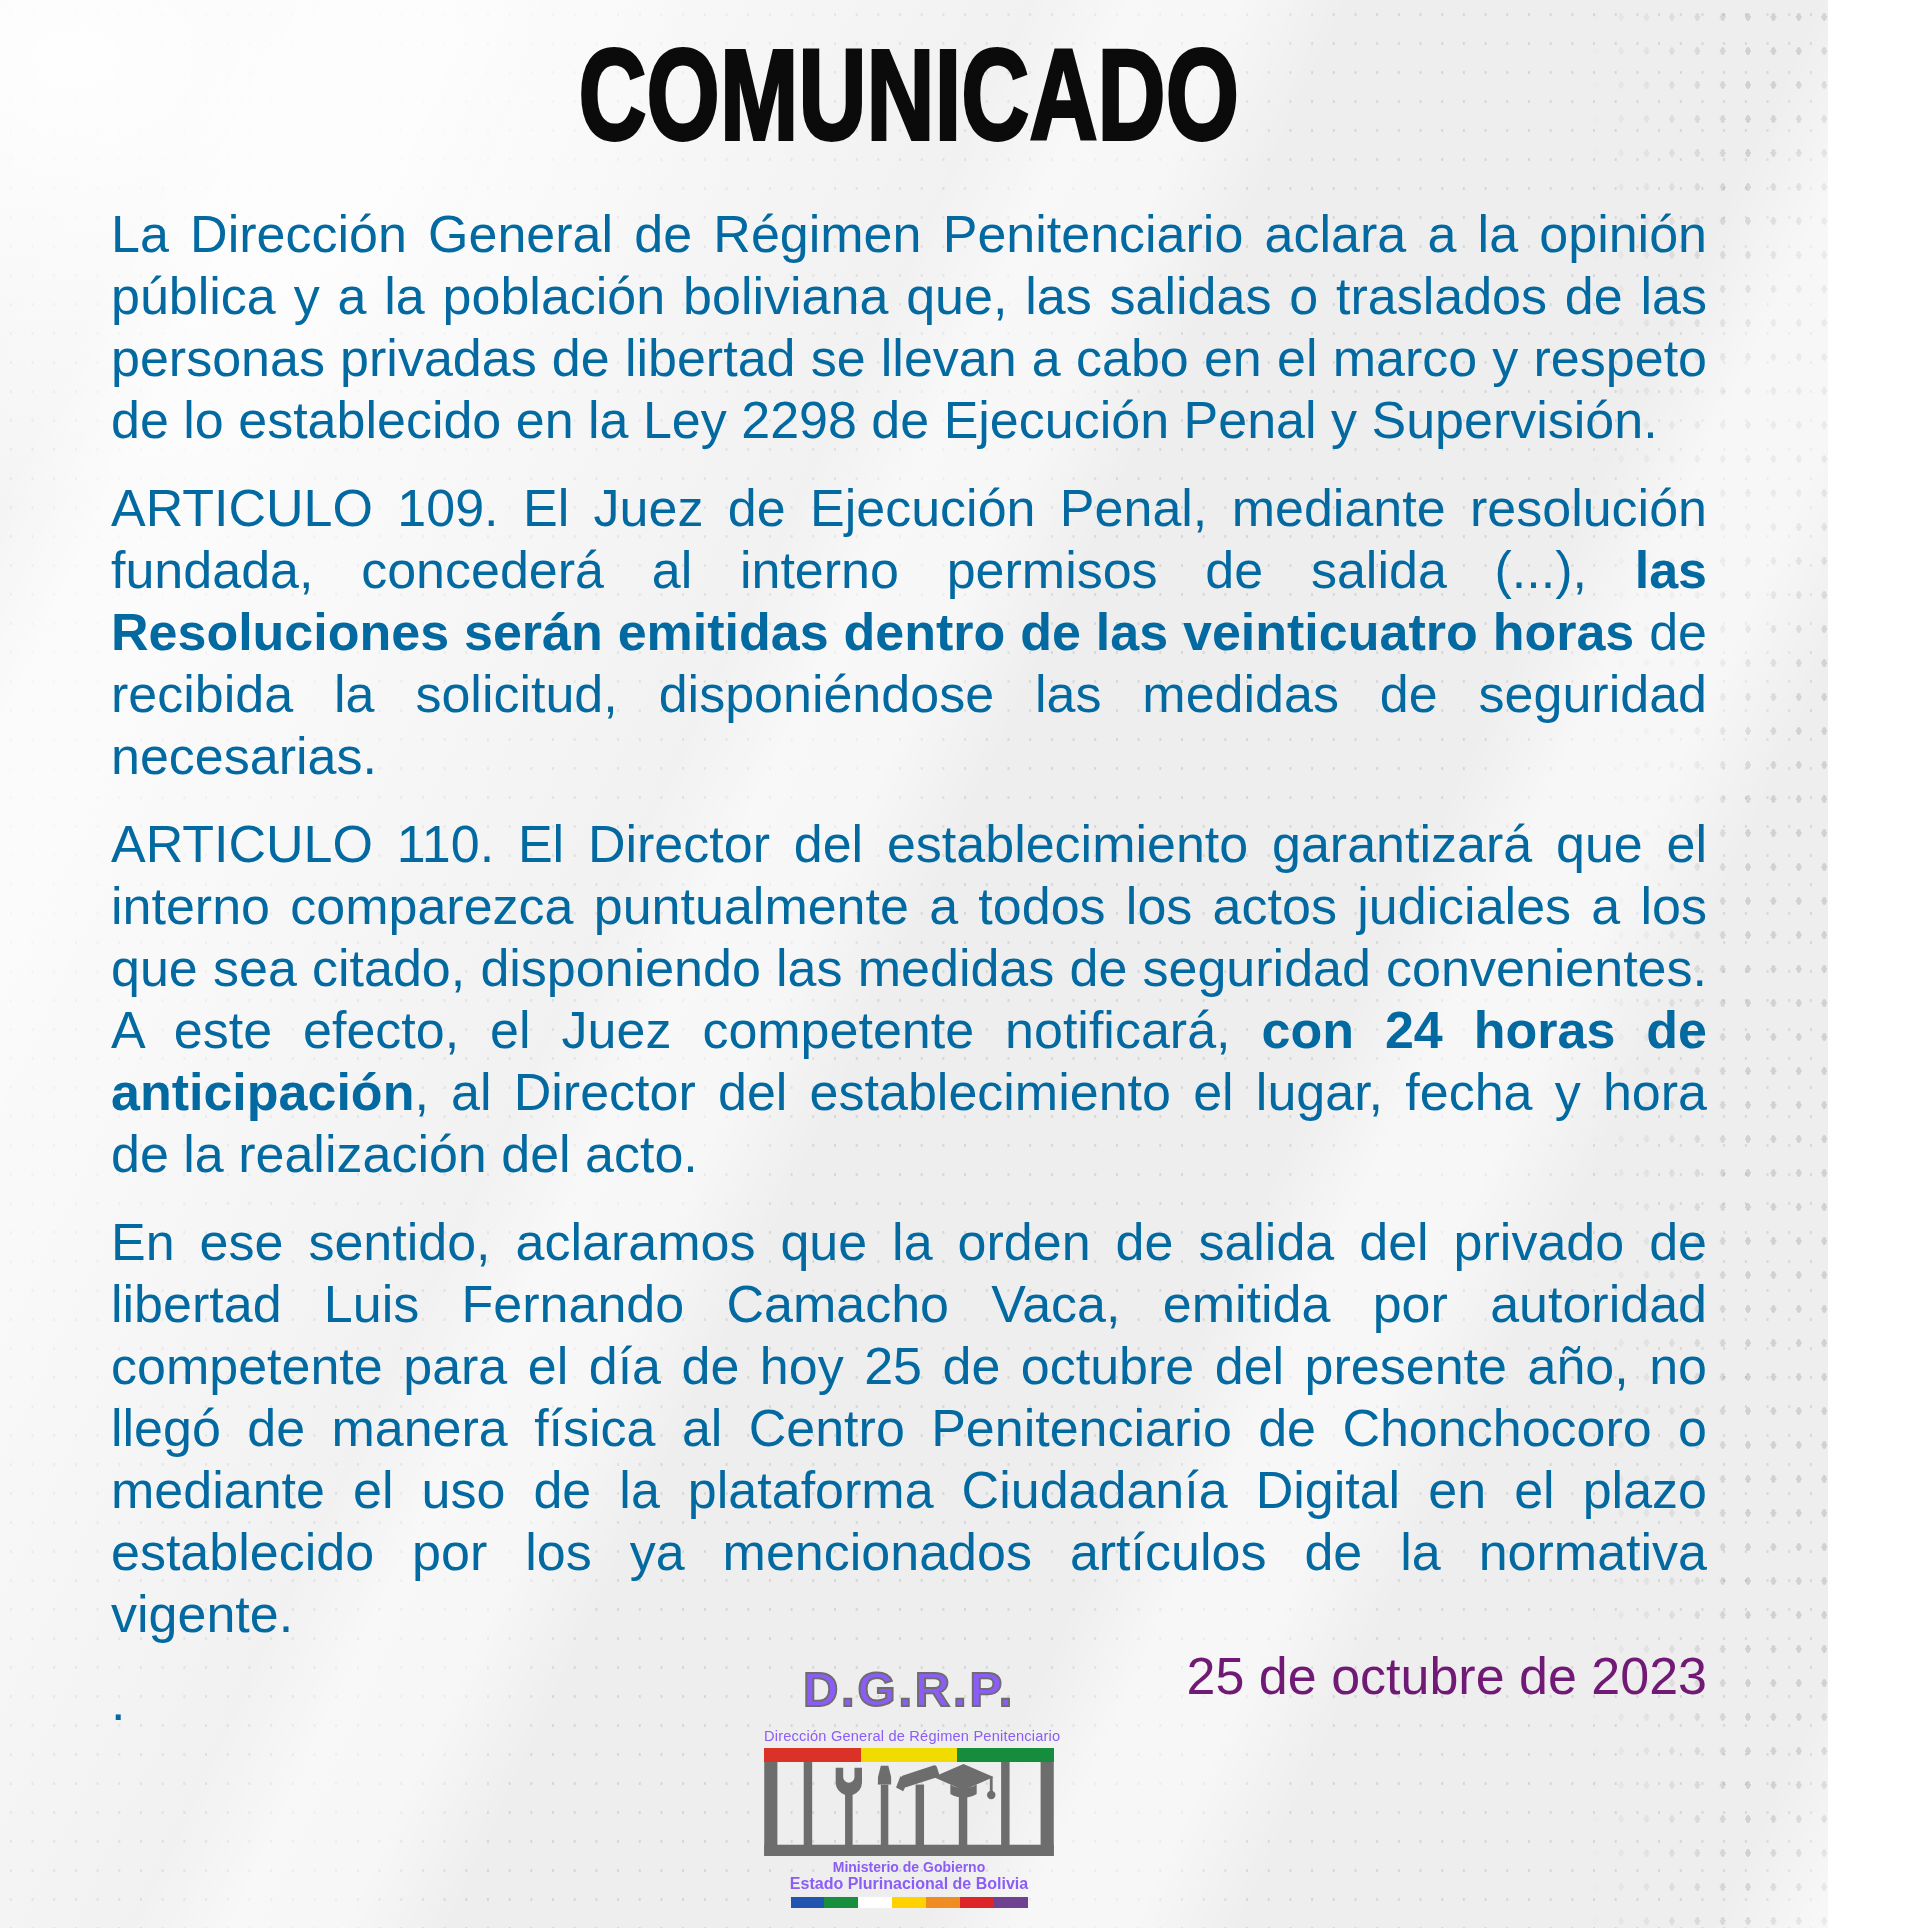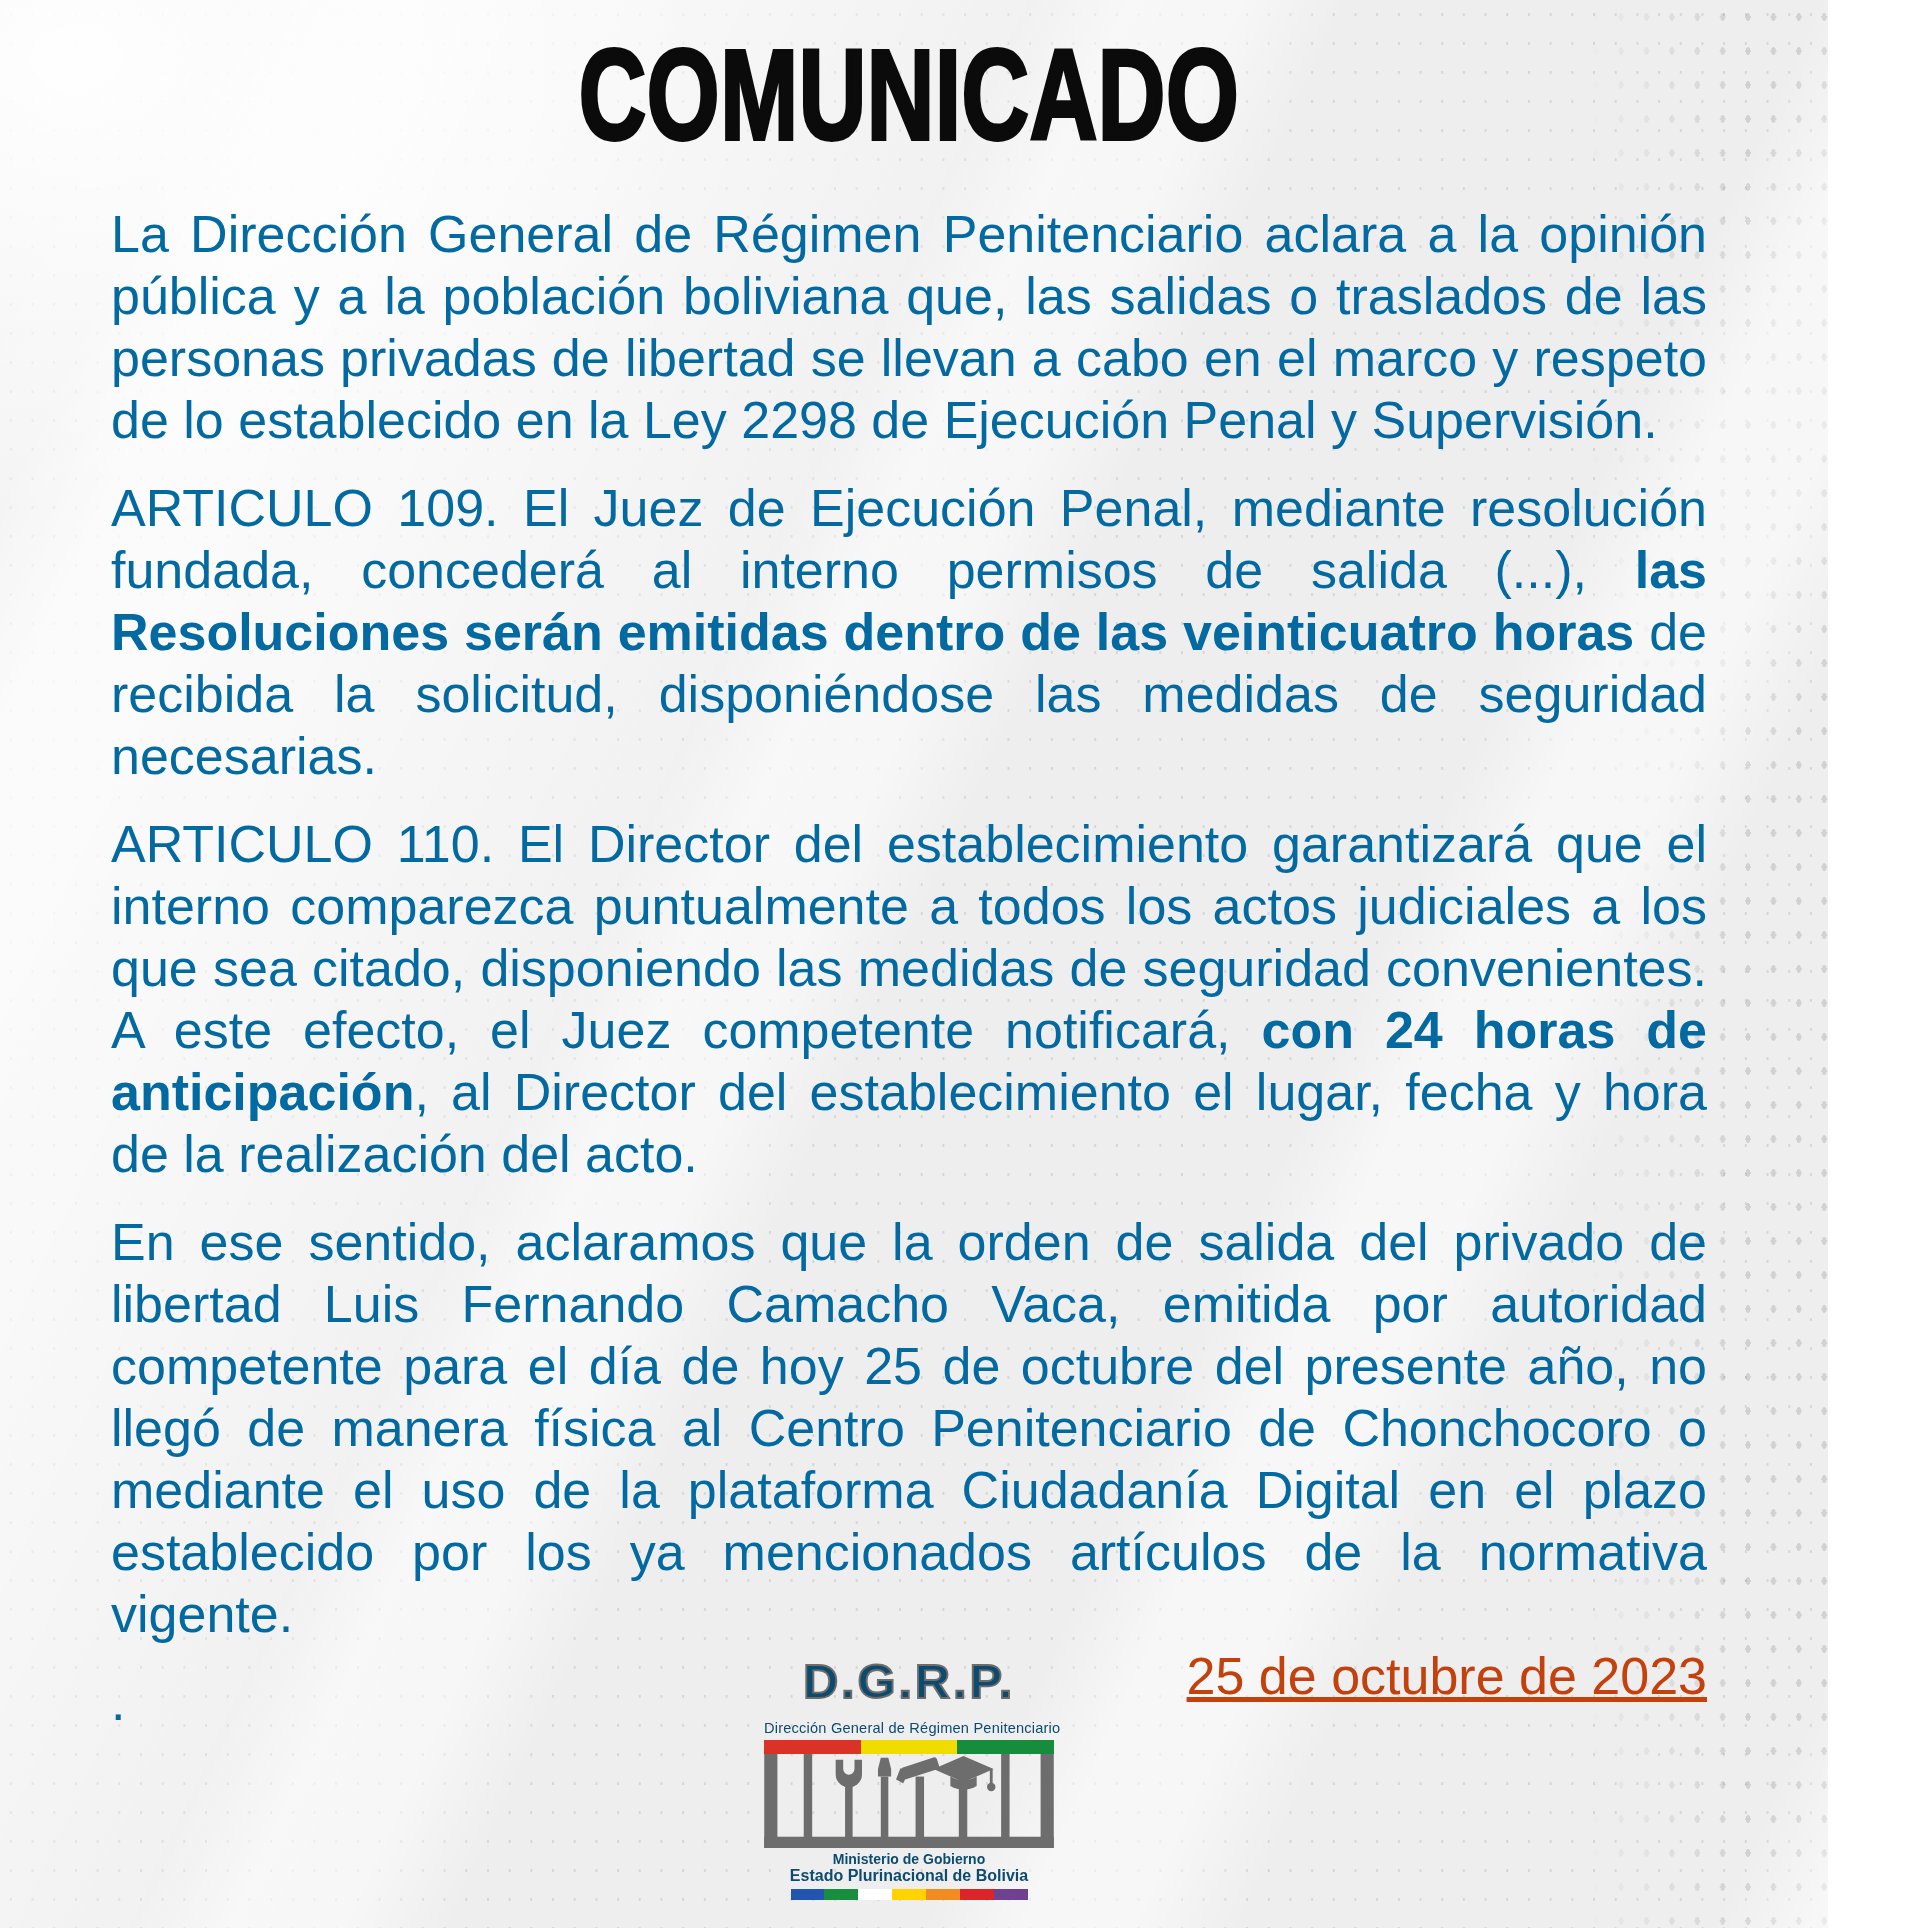--- a/index.html
+++ b/index.html
@@ -60,28 +60,28 @@
     line-height: 62px;
     color: #0369a1;
     text-align: justify;
   }
   .para strong { font-weight: 700; }
   .footer {
     position: absolute; left: 111px; right: 121px; top: 1637px; height: 282px;
   }
   .date {
     position: absolute; right: 0; top: 9.4px;
-    font-size: 52px; color: #c2410c; white-space: nowrap; text-decoration: underline;
+    font-size: 52px; color: #701a75; white-space: nowrap;
   }
   .logo {
-    position: absolute; left: 50%; top: 20px;
+    position: absolute; left: 50%; top: 28px;
     transform: translateX(-50%);
     width: 290px;
     text-align: center;
-    color: #0c4a6e;
+    color: #8b5cf6;
   }
   .logo-acronym {
     font-size: 49px; font-weight: bold; letter-spacing: 2.8px;
     -webkit-text-stroke: 1.9px #6d6d6d;
     line-height: 1;
   }
   .logo-subtitle {
     font-size: 14.6px; margin-top: 14px; white-space: nowrap; letter-spacing: 0.2px;
   }
   .flag-bar { display: flex; height: 14px; margin-top: 3.8px; }

